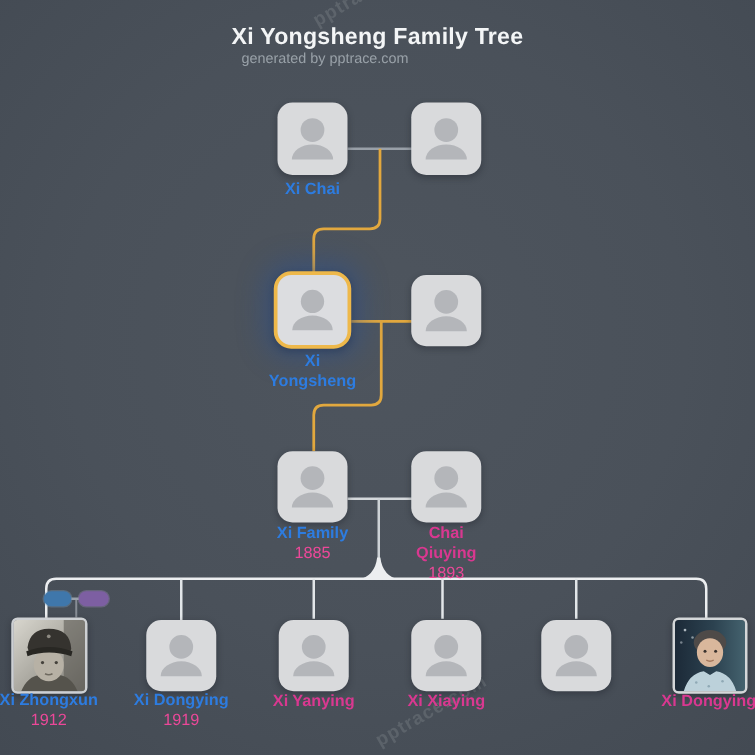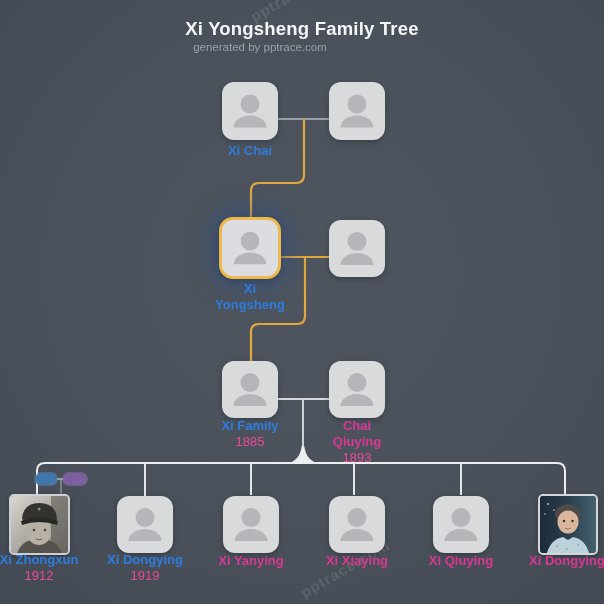--- a/index.html
+++ b/index.html
@@ -238,20 +238,17 @@
   <div class="label" id="l-zhongkai">
     <span class="name blue">Xi Dongying</span>
     <span class="year">1919</span>
   </div>
   <div class="label" id="l-yanying">
     <span class="name pink">Xi Yanying</span>
   </div>
   <div class="label" id="l-xiaying">
     <span class="name pink">Xi Xiaying</span>
   </div>
-  <div class="label" id="l-qiuying">
-    <span class="name pink">Xi Qiuying</span>
-  </div>
   <div class="label" id="l-dongying">
     <span class="name pink">Xi Dongying</span>
   </div>
 
 </div>
 
 </body></html>

